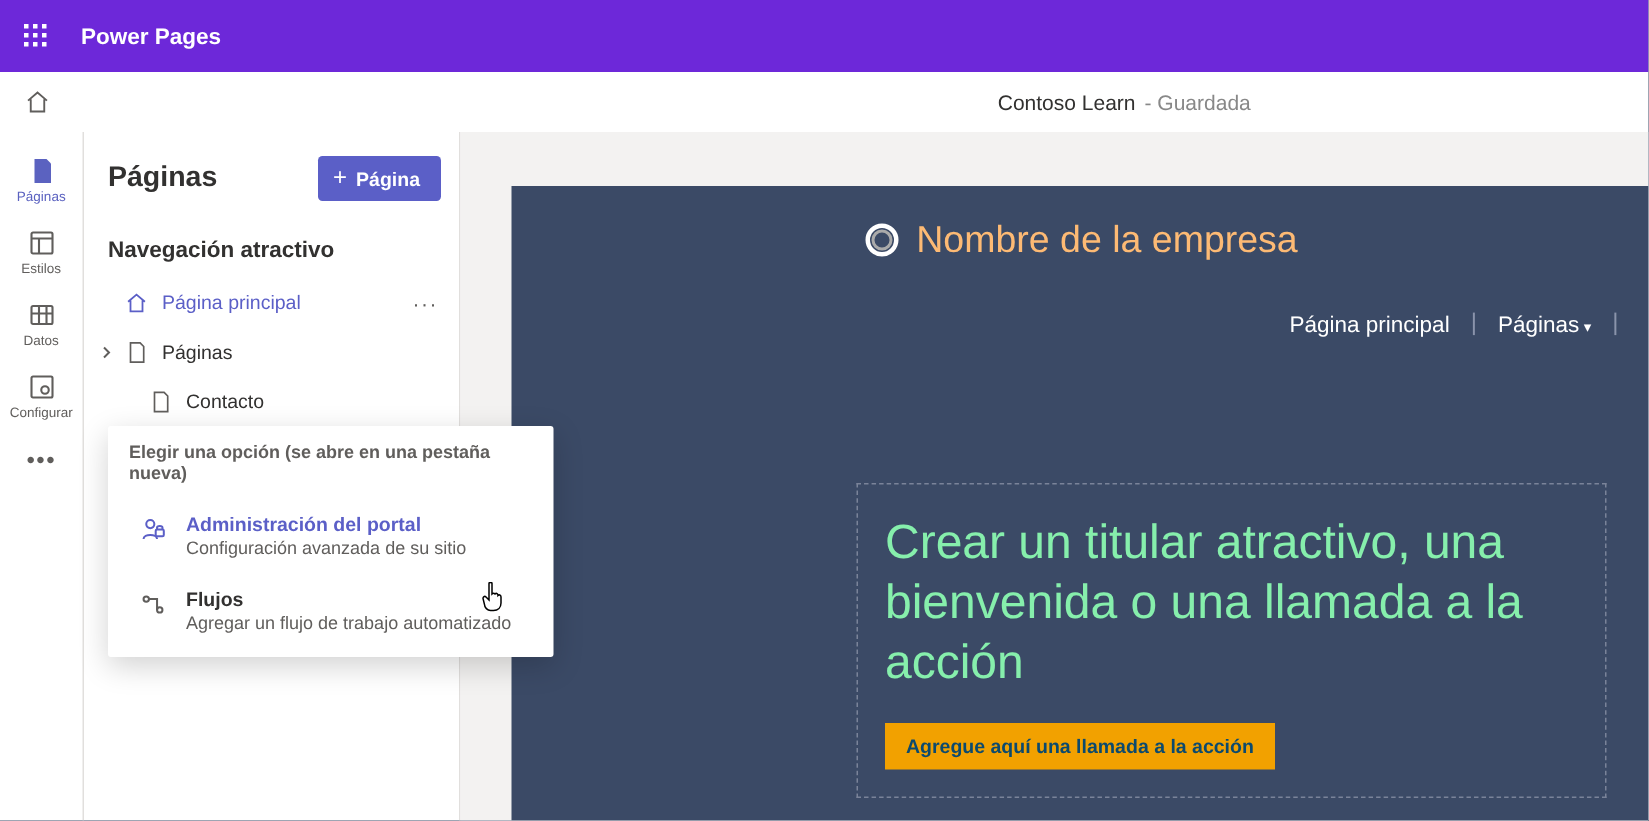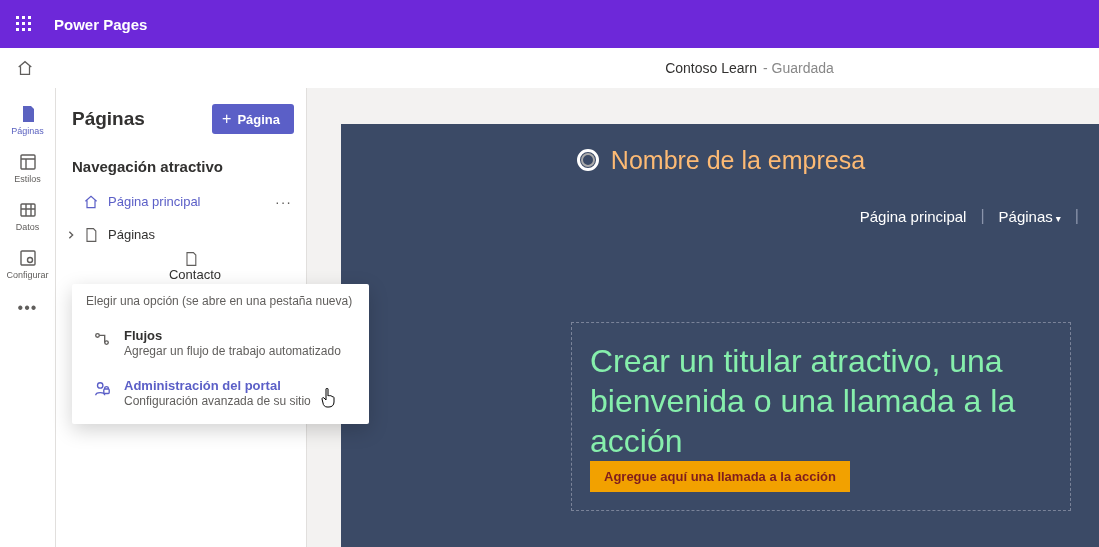--- a/index.html
+++ b/index.html
@@ -40,25 +40,25 @@
     .pages-title { font-size: 19px; font-weight: 600; color: #323130; }
     .add-page-btn { background: #5B5FC7; color: #fff; border: none; border-radius: 3px; padding: 6px 14px 6px 10px; font-size: 13px; font-weight: 600; display:flex; align-items:center; cursor:pointer; }
     .add-page-btn .plus { font-size: 16px; margin-right: 6px; font-weight:400; }
     .nav-section-title { font-size: 15px; font-weight: 600; color: #323130; padding: 4px 4px 10px; }
     .tree-item { display: flex; align-items: center; height: 33px; border-radius: 3px; padding: 0 6px 0 14px; cursor: pointer; font-size: 13px; color: #323130; position: relative; }
     .tree-item.active { color: #5B5FC7; }
     .tree-item .ti-icon { width: 18px; display:flex; align-items:center; justify-content:center; margin-right: 8px; }
     .tree-item .ti-icon svg { width:16px; height:16px; }
     .tree-item .ti-expand { position:absolute; left:-4px; width:14px; display:flex; justify-content:center; }
     .tree-item .ti-more { margin-left: auto; color: #605e5c; font-size: 14px; letter-spacing: 1px; }
-    .tree-item.child { padding-left: 30px; flex-direction: column; }
+    .tree-item.child { padding-left: 30px; }
 
     
     .flyout { position: absolute; left: 72px; top: 284px; width: 297px; background: #fff; box-shadow: 0 6px 20px rgba(0,0,0,0.18); border-radius: 2px; padding: 10px 14px 6px; z-index: 1000; }
-    .flyout-header { font-size: 12px; color: #605e5c; margin-bottom: 10px; }
+    .flyout-header { font-size: 12px; color: #605e5c; margin-bottom: 10px; font-weight: bold; }
     .flyout-item { display: flex; align-items: flex-start; padding: 10px 4px; cursor: pointer; border-radius: 3px; }
     .flyout-item .fi-icon { width: 24px; margin-right: 10px; margin-top: 2px; display:flex; justify-content:center; }
     .flyout-item .fi-title { font-size: 13px; font-weight: 600; color: #323130; }
     .flyout-item .fi-sub { font-size: 12px; color: #605e5c; margin-top: 1px; }
     .flyout-item.sel .fi-title { color: #5B5FC7; }
     .flyout-item.sel .fi-icon svg { stroke: #5B5FC7; }
     .cursor-hand { position:absolute; left: 320px; top: 388px; z-index:1001; }
 
     
     .canvas-wrap { flex: 1; background: #f3f2f1; padding: 36px 0 0 34px; overflow: hidden; position: relative; }
@@ -67,21 +67,21 @@
     .site-logo-row { display:flex; align-items:center; color:#fff; }
     .site-logo-row .logo-circ { width:22px; height:22px; border-radius:50%; border:3px solid #fff; margin-right:12px; position:relative; display:flex; align-items:center; justify-content:center; }
     .site-logo-row .logo-circ::after { content:""; width:10px; height:10px; border-radius:50%; border:2px solid #aaa; }
     .site-logo-text { font-size: 25px; font-weight:400; color:#fdba74; }
     .site-nav { height: 40px; display:flex; align-items:center; justify-content:flex-end; padding-right: 22px; }
     .site-nav-item { color:#fff; font-size:15px; padding: 0 14px; cursor:pointer; }
     .site-nav-sep { color:#8a94ab; }
     .site-nav-item .caret { font-size:10px; margin-left:3px; }
     .hero-box { margin: 86px 0 0 230px; width: 500px; border: 1px dashed #7a8399; padding: 18px; }
     .hero-title { font-size: 32px; line-height: 1.25; color: #86efac; font-weight: 400; }
-    .cta-btn { margin-top: 0; display:inline-block; background: #F2A100; color: #7f1d1d; font-size: 13px; font-weight: 600; padding: 8px 14px; border:none; cursor:pointer; }
+    .cta-btn { margin-top: 21px; display:inline-block; background: #F2A100; color: #0c4a6e; font-size: 13px; font-weight: 600; padding: 8px 14px; border:none; cursor:pointer; }
   </style>
 </head>
 <body>
 
 <div class="top-header">
   <div class="waffle">
     <svg viewBox="0 0 16 16" width="16" height="16">
         <rect x="0" y="0" width="3" height="3"></rect>
         <rect x="6" y="0" width="3" height="3"></rect>
         <rect x="12" y="0" width="3" height="3"></rect>
@@ -207,46 +207,46 @@
         <div class="hero-title">Crear un titular atractivo, una bienvenida o una llamada a la acción</div>
         <button class="cta-btn">Agregue aquí una llamada a la acción</button>
       </div>
     </div>
   </div>
 
 </div>
 
 <div class="flyout">
   <div class="flyout-header">Elegir una opción (se abre en una pestaña nueva)</div>
-  <div class="flyout-item">
-    <span class="fi-icon">
-      <svg viewBox="0 0 20 20" width="18" height="18" stroke="#605e5c" fill="none" stroke-width="1.5">
-          <circle cx="5" cy="6" r="2"></circle>
-          <circle cx="15" cy="14" r="2"></circle>
-          <path d="M7 6 H13 V14"></path>
-        </svg>
-    </span>
-    <div>
-      <div class="fi-title">Flujos</div>
-      <div class="fi-sub">Agregar un flujo de trabajo automatizado</div>
-    </div>
-  </div>
   <div class="flyout-item sel">
     <span class="fi-icon">
       <svg viewBox="0 0 20 20" width="18" height="18" stroke="#5B5FC7" fill="none" stroke-width="1.5">
           <circle cx="8" cy="6" r="3"></circle>
           <path d="M3 17 C3 13 13 13 13 17"></path>
           <rect x="12" y="10" width="6" height="5" rx="1"></rect>
           <path d="M13 10 V8.5 C13 7 17 7 17 8.5 V10"></path>
         </svg>
     </span>
     <div>
       <div class="fi-title">Administración del portal</div>
       <div class="fi-sub">Configuración avanzada de su sitio</div>
     </div>
   </div>
+  <div class="flyout-item">
+    <span class="fi-icon">
+      <svg viewBox="0 0 20 20" width="18" height="18" stroke="#605e5c" fill="none" stroke-width="1.5">
+          <circle cx="5" cy="6" r="2"></circle>
+          <circle cx="15" cy="14" r="2"></circle>
+          <path d="M7 6 H13 V14"></path>
+        </svg>
+    </span>
+    <div>
+      <div class="fi-title">Flujos</div>
+      <div class="fi-sub">Agregar un flujo de trabajo automatizado</div>
+    </div>
+  </div>
 </div>
 
 <div class="cursor-hand">
   <svg width="18" height="20" viewBox="0 0 18 20">
       <path d="M6 1 C6 0 8 0 8 1 V8 C8 8 9 7 10 8 C11 7 12 8 12 9 C13 8 14 9 14 10 V14 C14 17 12 19 9 19 H7 C5 19 3 17 3 15 L2 11 C2 10 3 9 4 10 L6 12 Z" fill="#fff" stroke="#000" stroke-width="1"></path>
     </svg>
 </div>
 
 </body></html>

